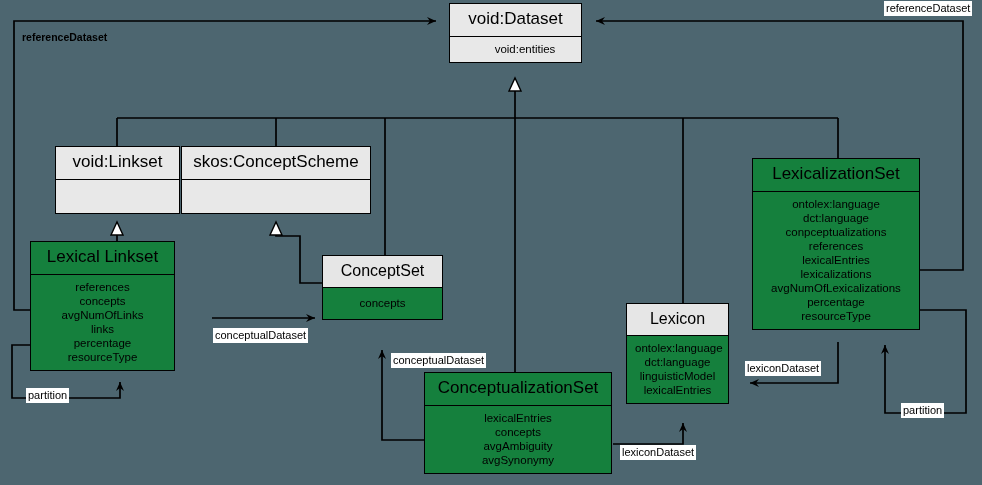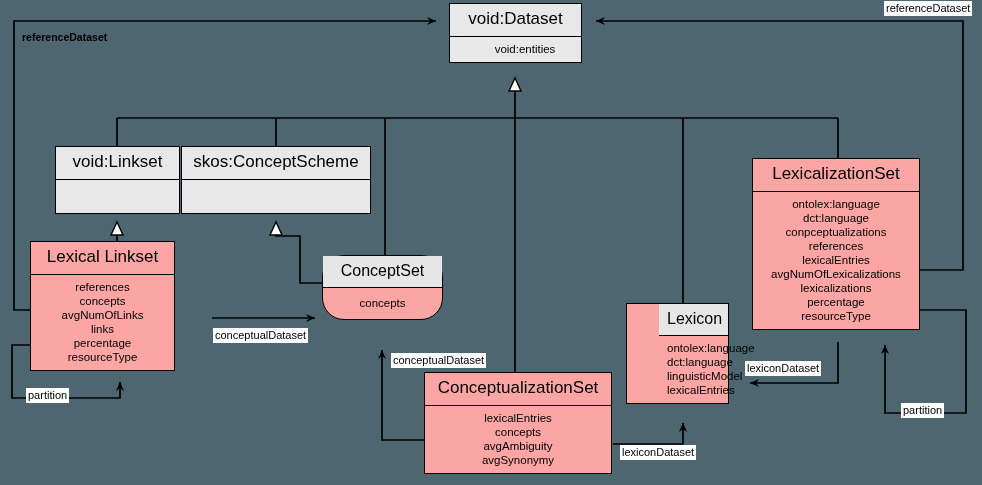--- a/index.html
+++ b/index.html
@@ -20,21 +20,21 @@
     left: 0;
     top: 0;
     width: 982px;
     height: 485px;
     pointer-events: none;
   }
   .umlbox {
     position: absolute;
     border: 1.6px solid #000;
     box-sizing: border-box;
-    background: #fca5a5;
+    background: #15803d;
   }
   .umlbox .hdr {
     text-align: center;
     font-size: 17px;
     color: #000;
     padding: 6px 8px 7px 8px;
     border-bottom: 1.6px solid #000;
     line-height: 1.1;
     white-space: nowrap;
   }
@@ -145,43 +145,43 @@
     <div class="attrs">
       <div>references</div>
       <div>concepts</div>
       <div>avgNumOfLinks</div>
       <div>links</div>
       <div>percentage</div>
       <div>resourceType</div>
     </div>
   </div>
 
-  <div class="umlbox grayhdr" style="left:322px; top:255px; width:121px;border-radius:22px;">
+  <div class="umlbox grayhdr" style="left:322px; top:255px; width:121px;">
     <div class="hdr" style="font-size:16px;">ConceptSet</div>
     <div class="attrs" style="padding-top:8px; padding-bottom:9px;">
       <div>concepts</div>
     </div>
   </div>
 
   <div class="umlbox" style="left:752px; top:158px; width:168px;">
     <div class="hdr">LexicalizationSet</div>
     <div class="attrs">
       <div>ontolex:language</div>
       <div>dct:language</div>
       <div>conpceptualizations</div>
       <div>references</div>
       <div>lexicalEntries</div>
+      <div>lexicalizations</div>
       <div>avgNumOfLexicalizations</div>
-      <div>lexicalizations</div>
       <div>percentage</div>
       <div>resourceType</div>
     </div>
   </div>
 
-  <div class="umlbox grayhdr" style="left:626px; top:303px; width:103px;padding-left:32px;">
+  <div class="umlbox grayhdr" style="left:626px; top:303px; width:103px;">
     <div class="hdr" style="font-size:16px;">Lexicon</div>
     <div class="attrs">
       <div>ontolex:language</div>
       <div>dct:language</div>
       <div>linguisticModel</div>
       <div>lexicalEntries</div>
     </div>
   </div>
 
   <div class="umlbox" style="left:424px; top:372px; width:188px;">

